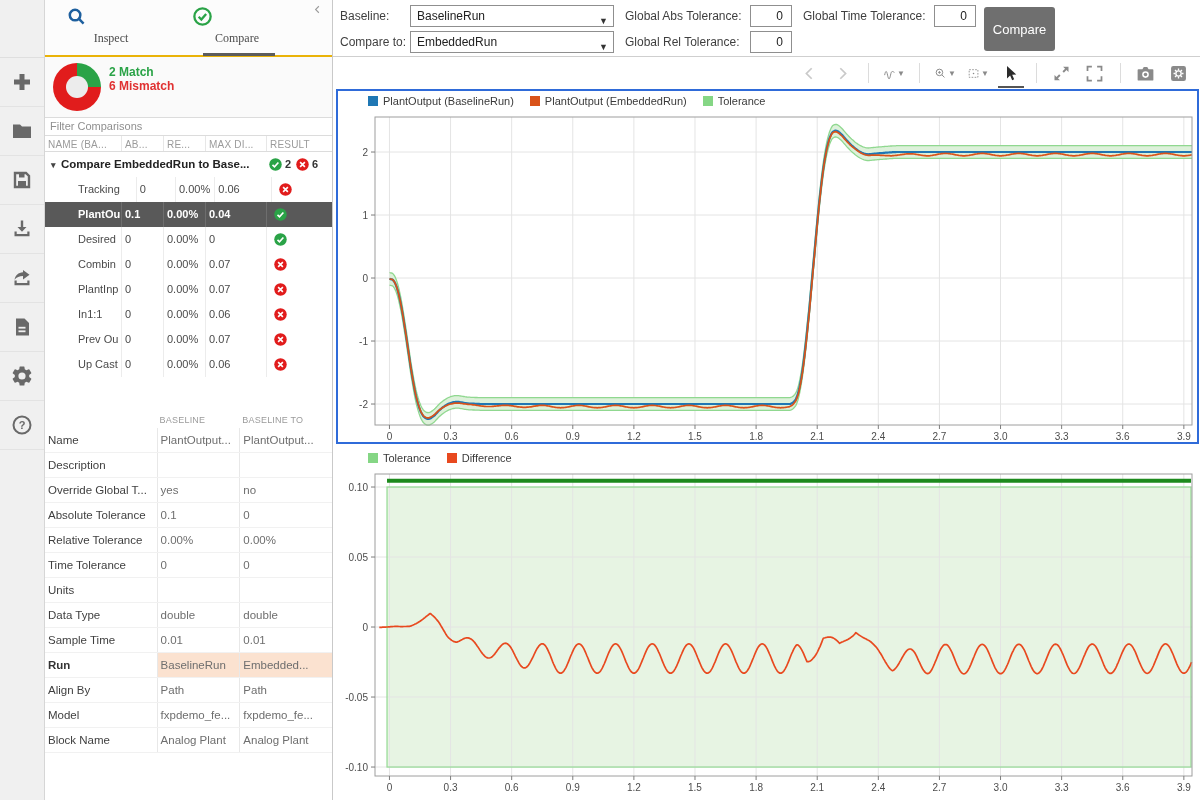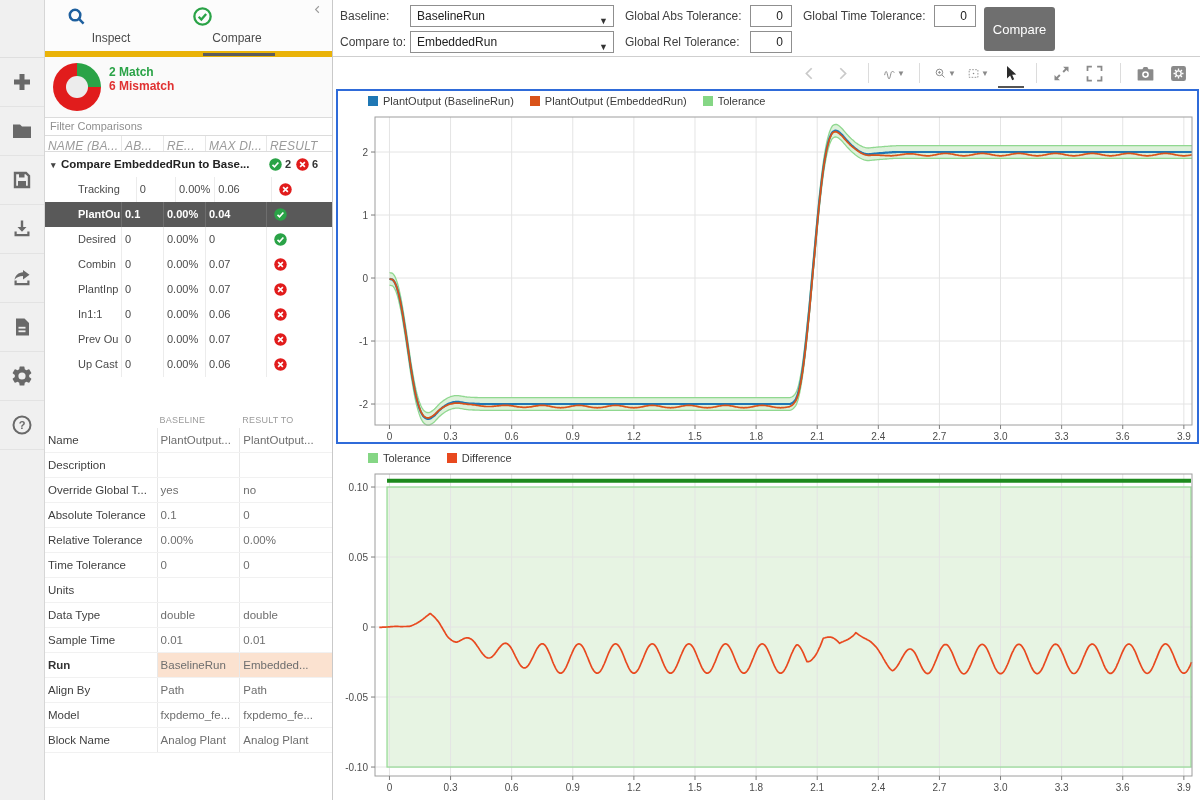--- a/index.html
+++ b/index.html
@@ -12,43 +12,43 @@
            border-right:1px solid #d6d6d6;}
   #sidebar::before{content:"";position:absolute;top:57px;left:0;right:0;height:1px;background:#dfdfdf;}
   #sidebar-buttons{position:absolute;top:58px;left:0;right:0;}
   .side-btn{width:44px;height:49px;display:flex;align-items:center;justify-content:center;
             border-bottom:1px solid #e3e3e3;color:#696969;cursor:pointer;}
 
   
   #left-panel{position:absolute;left:45px;top:0;width:288px;height:800px;background:#fff;
               border-right:1px solid #c9c9c9;}
   #tabstrip{position:absolute;top:0;left:0;right:0;height:57px;background:#fcfcfc;
-            border-bottom:6px solid #eab308;}
+            border-bottom:2px solid #eab308;font-family:Liberation Serif, serif;}
   .tab{position:absolute;top:5px;width:92px;text-align:center;cursor:pointer;}
   .tab .tab-label{font-size:12px;color:#4c4c4c;margin-top:3px;}
   #tab-inspect{left:20px;}
   #tab-compare{left:146px;}
   #tab-underline{position:absolute;left:158px;top:53px;width:72px;height:3px;background:#5c5c5c;}
   #panel-collapse{position:absolute;right:8px;top:3px;color:#9a9a9a;cursor:pointer;}
 
   #summary{position:absolute;top:57px;left:0;right:0;height:60px;background:#fafafa;}
   #donut{position:absolute;left:8px;top:6px;width:48px;height:48px;border-radius:50%;}
   #donut::after{content:"";position:absolute;inset:13px;background:#ececec;border-radius:50%;}
   .sum-line{position:absolute;left:64px;font-size:12px;font-weight:bold;line-height:14px;}
   #match-line{top:8px;}
   #mismatch-line{top:22px;}
 
   #filter-row{position:absolute;top:117px;left:0;right:0;height:19px;border-top:1px solid #dcdcdc;
               border-bottom:1px solid #dcdcdc;font-size:11px;color:#8f8f8f;line-height:17px;
               padding-left:5px;background:#fff;cursor:text;}
 
   #comp-table{position:absolute;top:136px;left:0;right:0;}
   #comp-header{display:flex;height:16px;border-bottom:1px solid #dcdcdc;}
-  .hc{font-size:12px;color:#9b9b9b;padding:3px 0 0 3px;border-right:1px solid #e7e7e7;
-      overflow:hidden;white-space:nowrap;letter-spacing:.2px;font-style:italic;}
+  .hc{font-size:10px;color:#9b9b9b;padding:3px 0 0 3px;border-right:1px solid #e7e7e7;
+      overflow:hidden;white-space:nowrap;letter-spacing:.2px;}
   .hc:last-child{border-right:none;}
   #group-row{position:relative;height:25px;line-height:25px;font-size:11.5px;font-weight:bold;
              color:#222;white-space:nowrap;overflow:hidden;cursor:pointer;}
   #group-caret{display:inline-block;width:10px;margin-left:6px;color:#444;font-size:9px;}
   .badge{position:absolute;top:5px;width:15px;height:15px;}
   .badge-count{position:absolute;top:0;font-size:11px;line-height:25px;font-weight:bold;color:#333;}
   .comp-row{display:flex;height:25px;font-size:11px;color:#4a4a4a;cursor:pointer;}
   .comp-row .cell{line-height:25px;border-right:1px solid #ececec;overflow:hidden;
                   white-space:nowrap;padding-left:3px;}
   .comp-row .cell:last-child{border-right:none;}
@@ -301,21 +301,21 @@
                 <path d="M8.2 8.2l7.6 7.6M15.8 8.2l-7.6 7.6" stroke="#fff" stroke-width="2.6"></path>
               </svg></span></div>
         </div>
       </div>
   </div>
 
   <div id="properties">
     <div id="props-header">
       <div class="ph" style="width:112px"></div>
       <div class="ph" style="width:83px">BASELINE</div>
-      <div class="ph" style="width:93px">RESULT TO</div>
+      <div class="ph" style="width:93px">BASELINE TO</div>
     </div>
     <div id="props-rows">
         <div class="prop-row">
           <div class="prop-label">Name</div>
           <div class="prop-val b">PlantOutput...</div>
           <div class="prop-val c">PlantOutput...</div>
         </div>
         <div class="prop-row">
           <div class="prop-label">Description</div>
           <div class="prop-val b"></div>

